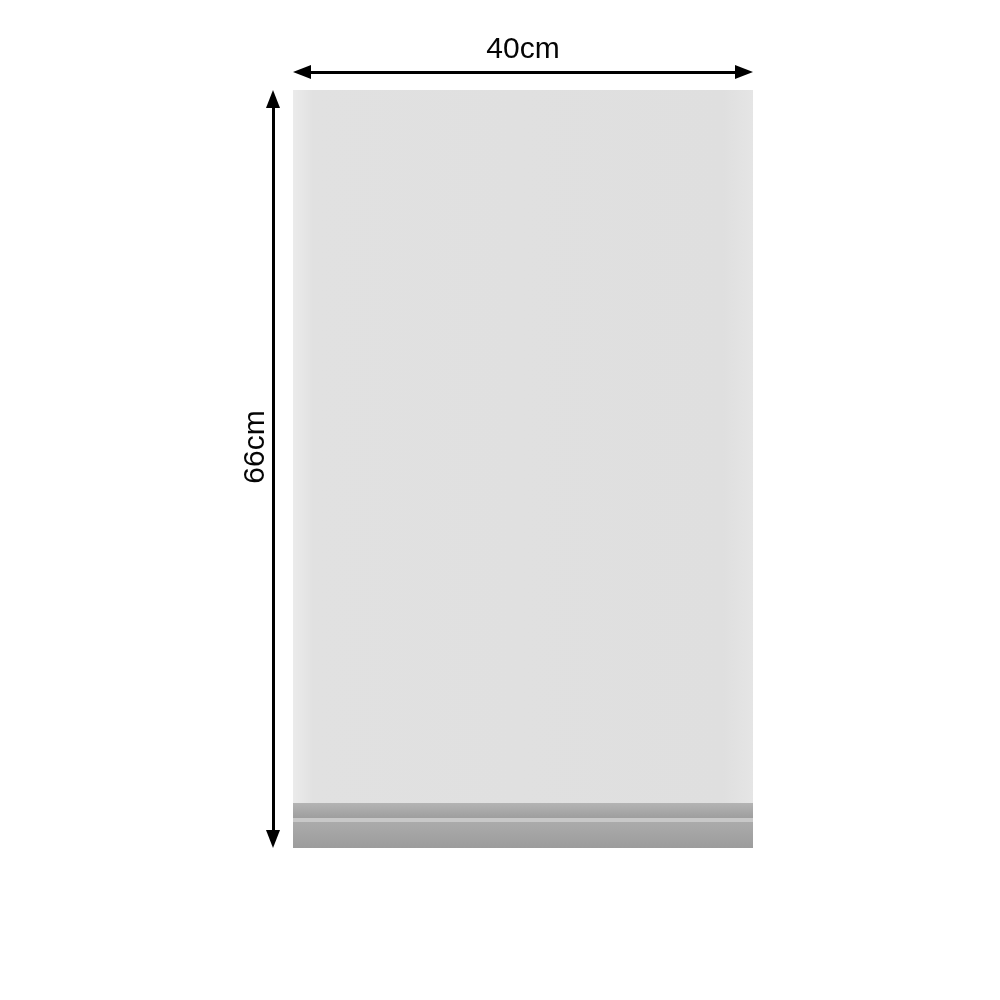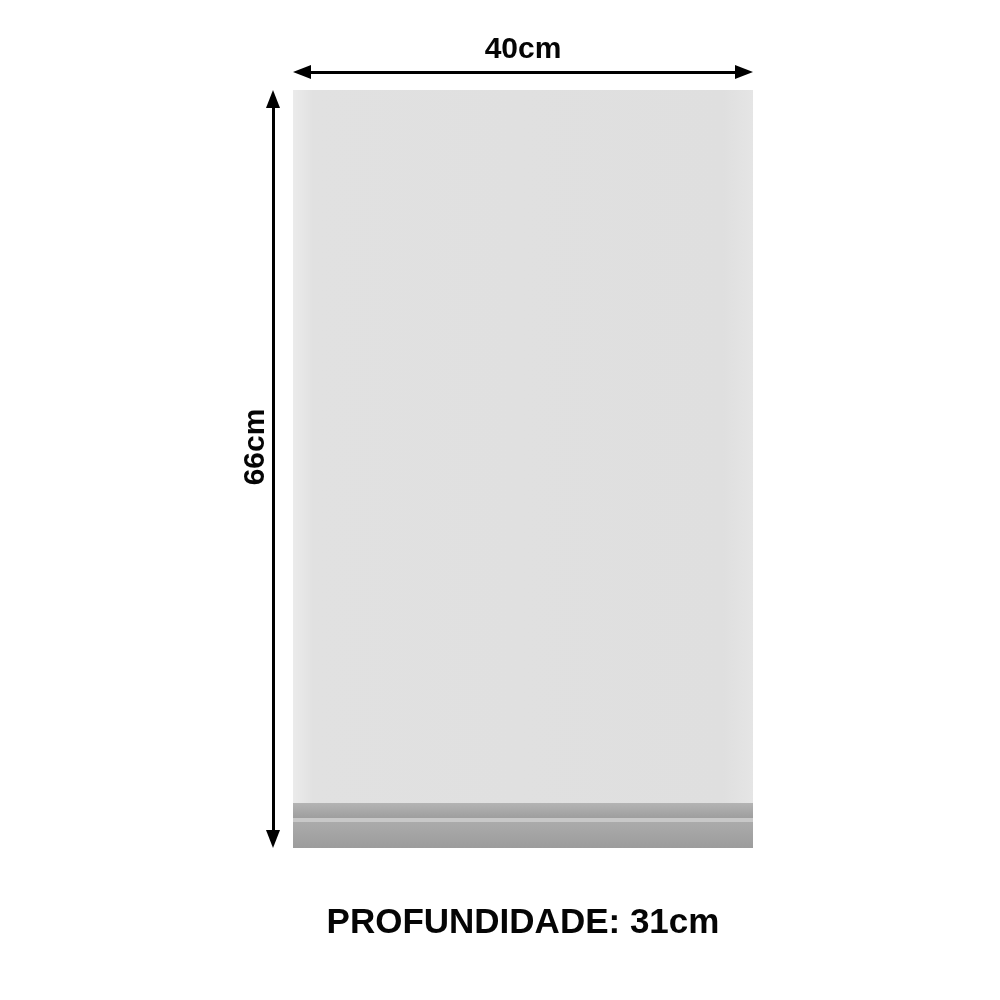--- a/index.html
+++ b/index.html
@@ -8,21 +8,20 @@
     background: #ffffff;
     font-family: "Liberation Sans", sans-serif;
   }
   .stage {
     position: relative;
     width: 1000px;
     height: 1000px;
     background: #ffffff;
     overflow: hidden;
     color: #050505;
-    font-weight: bold;
   }
 
   
   .panel {
     position: absolute;
     left: 293px;
     top: 90px;
     width: 460px;
     height: 758px;
     background: linear-gradient(to right,
@@ -158,15 +157,14 @@
   </div>
 
   <div class="panel">
     <div class="plinth">
       <div class="plinth-top"></div>
       <div class="plinth-highlight"></div>
       <div class="plinth-bottom"></div>
     </div>
   </div>
 
-  <div class="label-depth">PROFUNDIDADE: 31cm</div>
 
 </div>
 
 </body></html>

